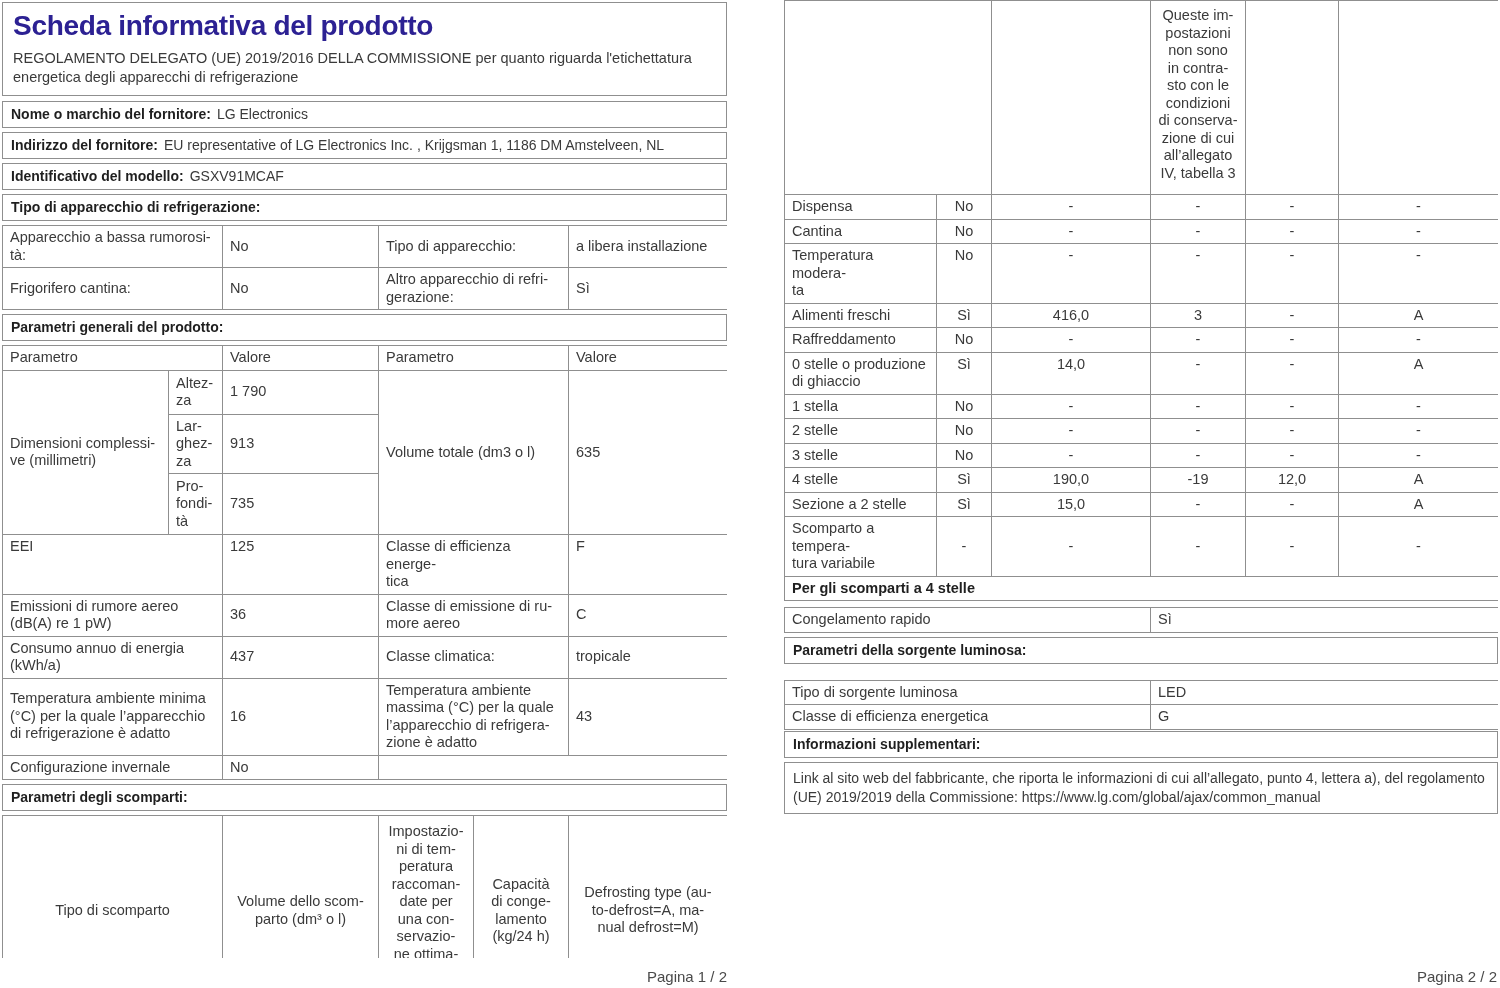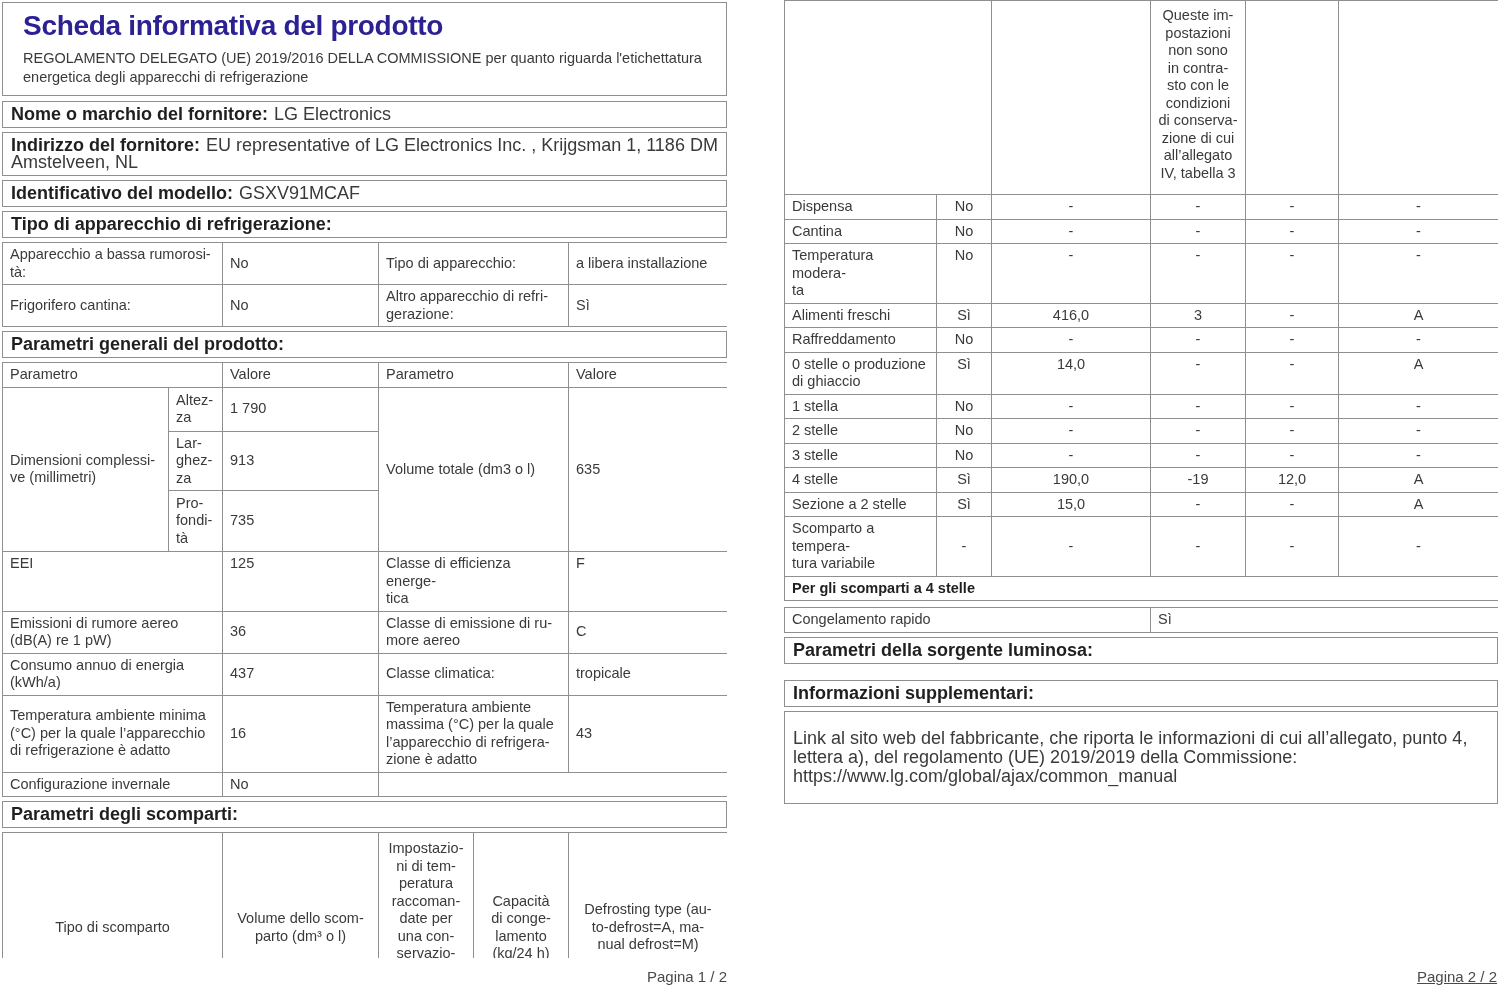--- a/index.html
+++ b/index.html
@@ -1,34 +1,34 @@
 <!DOCTYPE html>
 <html><head>
 <meta charset="utf-8">
 <style>
   html,body{margin:0;padding:0;background:#ffffff;width:1500px;height:988px;overflow:hidden;
     font-family:"Liberation Sans",sans-serif;color:#3a3a3a;position:relative;}
   .page{position:absolute;}
   #page1{left:2px;top:2px;width:725px;height:956px;overflow:hidden;}
   #page2{left:784px;top:0px;width:714px;overflow:hidden;}
   .box{border:1px solid #8f8f8f;margin-bottom:4px;background:#fff;}
-  .rowbox{padding:4px 8px;font-size:18px;line-height:17px;}
+  .rowbox{padding:4px 8px;font-size:14px;line-height:17px;}
   .blabel{font-weight:bold;color:#1f1f1f;margin-right:6px;}
   .section{font-weight:bold;color:#1f1f1f;}
   table{border-collapse:collapse;width:100%;table-layout:fixed;margin-bottom:4px;}
   td{border:1px solid #8f8f8f;padding:3px 7px;font-size:14.5px;line-height:17.5px;
      vertical-align:middle;white-space:pre-line;overflow:hidden;}
   td.ctr{text-align:center;}
   td.top{vertical-align:top;}
-  .titlebox{border:1px solid #8f8f8f;padding:6px 10px 8px 20px;margin-bottom:5px;}
+  .titlebox{border:1px solid #8f8f8f;padding:6px 10px 8px 10px;margin-bottom:5px;}
   .doc-title{font-size:28px;font-weight:bold;color:#2c2193;letter-spacing:-0.3px;line-height:34px;margin:0 0 6px 0;}
   .doc-sub{font-size:14.5px;color:#3a3a3a;line-height:19px;}
   .footer{position:absolute;font-size:15px;color:#4a4a4a;text-align:right;}
   #footer1{left:2px;top:968px;width:725px;}
-  #footer2{left:784px;top:968px;width:713px;text-decoration:underline;}
+  #footer2{left:784px;top:968px;width:713px;}
   .notecell{text-align:center;vertical-align:top;padding-top:6px;}
 </style>
 </head>
 <body>
 
 <div class="page" id="page1">
 
   <div class="titlebox">
     <div class="doc-title">Scheda informativa del prodotto</div>
     <div class="doc-sub">REGOLAMENTO DELEGATO (UE) 2019/2016 DELLA COMMISSIONE per quanto riguarda l'etichettatura energetica degli apparecchi di refrigerazione</div>
@@ -328,21 +328,37 @@
     <tbody>
         <tr style="height:23px">
       <td>Congelamento rapido</td>
       <td>Sì</td>
     </tr>
   </tbody>
     </table>
 
   <div class="box rowbox section" style="margin-bottom:16px;">Parametri della sorgente luminosa:</div>
 
+  <table style="margin-bottom:1px;">
+    <colgroup>
+        <col style="width:366px">
+        <col style="width:348px">
+      </colgroup>
+    <tbody>
+        <tr style="height:22px">
+      <td>Tipo di sorgente luminosa</td>
+      <td>LED</td>
+    </tr>
+    <tr style="height:22px">
+      <td>Classe di efficienza energetica</td>
+      <td>G</td>
+    </tr>
+  </tbody>
+    </table>
 
 
   <div class="box rowbox section">Informazioni supplementari:</div>
 
-  <div class="box rowbox" style="padding:17px 8px;line-height:19px;">Link al sito web del fabbricante, che riporta le informazioni di cui all’allegato, punto 4, lettera a), del regolamento (UE) 2019/2019 della Commissione:  https://www.lg.com/global/ajax/common_manual</div>
+  <div class="box rowbox" style="padding:6px 8px;line-height:19px;">Link al sito web del fabbricante, che riporta le informazioni di cui all’allegato, punto 4, lettera a), del regolamento (UE) 2019/2019 della Commissione:  https://www.lg.com/global/ajax/common_manual</div>
 </div>
 
 <div class="footer" id="footer1">Pagina 1 / 2</div>
 <div class="footer" id="footer2">Pagina 2 / 2</div>
 
 </body></html>

